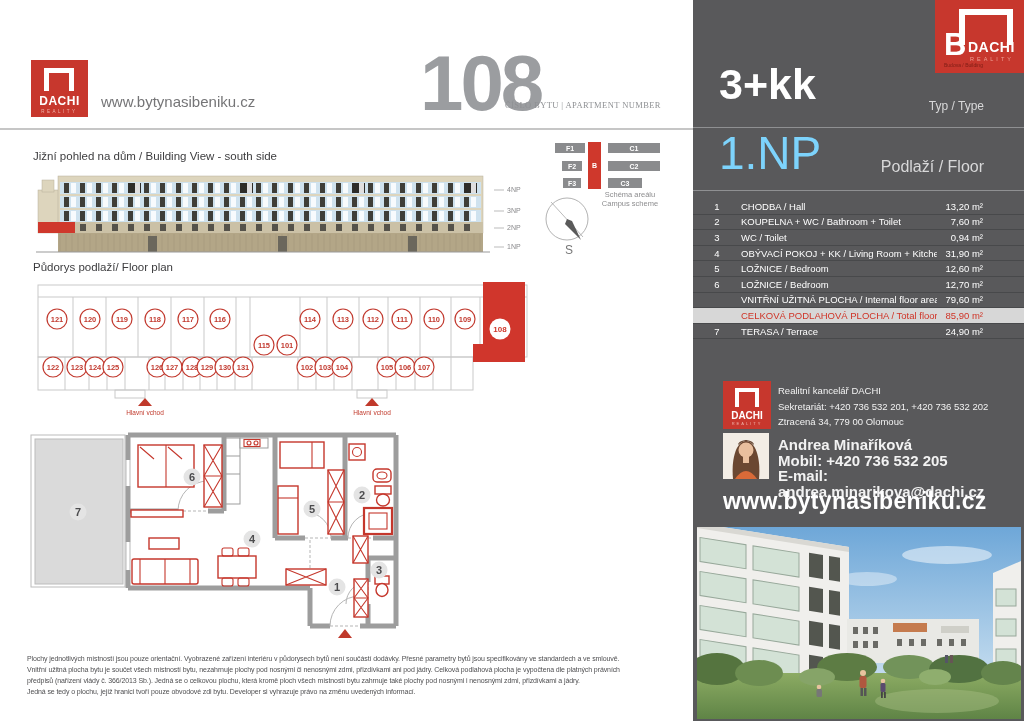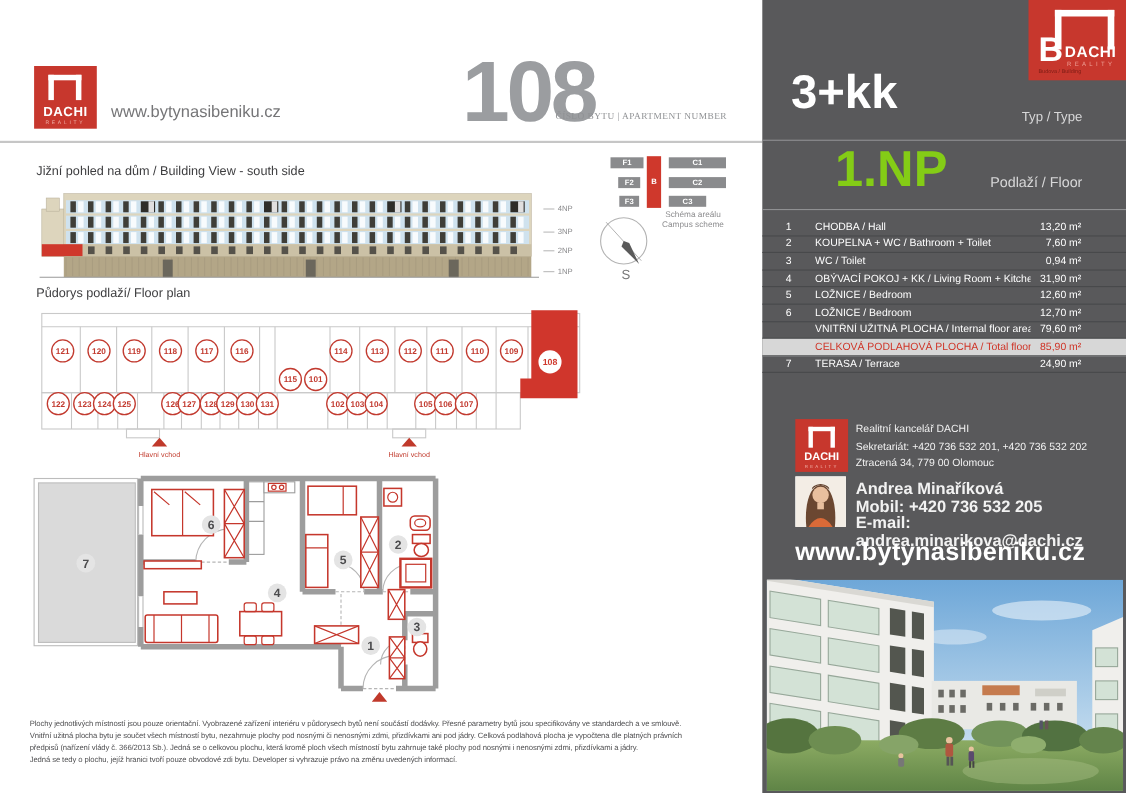--- a/index.html
+++ b/index.html
@@ -49,22 +49,22 @@
   
   .right{position:absolute;left:693px;top:0;width:331px;height:721px;background:#59595b;}
   .corner-badge{position:absolute;right:0;top:0;width:89px;height:73px;background:#c7372d;}
   .corner-badge .arch{position:absolute;right:11px;top:9px;width:42px;height:30px;border:6px solid #fff;border-bottom:none;}
   .corner-badge .bigB{position:absolute;left:9px;bottom:13px;color:#fff;font-size:31px;font-weight:bold;line-height:1;}
   .corner-badge .word{position:absolute;left:33px;bottom:18px;color:#fff;font-size:14px;font-weight:bold;letter-spacing:.5px;}
   .corner-badge .sub{position:absolute;left:35px;bottom:11px;color:#ef9f95;font-size:5.5px;letter-spacing:3px;}
   .corner-badge .bsub{position:absolute;left:9px;bottom:5px;color:#7e1d15;font-size:5px;}
   .type-value{position:absolute;left:26px;top:60px;color:#fff;font-size:43px;font-weight:bold;}
   .type-label{position:absolute;right:40px;top:99px;color:#d8d8d9;font-size:12px;}
-  .floor-value{position:absolute;left:26px;top:126px;color:#84cc16;font-size:46px;font-weight:bold;margin-left:40px;}
-  .floor-label{position:absolute;right:40px;top:158px;color:#d8d8d9;font-size:13px;}
+  .floor-value{position:absolute;left:26px;top:126px;color:#7dd3fc;font-size:46px;font-weight:normal;}
+  .floor-label{position:absolute;right:40px;top:158px;color:#d8d8d9;font-size:16px;}
   .sep{position:absolute;left:0;width:331px;height:1px;background:#8f9092;}
   .rtable{position:absolute;left:0;top:199px;width:331px;}
   .trow{display:flex;align-items:center;height:15.6px;border-bottom:1px solid #48494b;
         color:#fff;font-size:9.5px;padding-right:41px;box-sizing:border-box;}
   .trow .tnum{width:48px;text-align:center;flex:none;}
   .trow .tname{flex:1;white-space:nowrap;overflow:hidden;}
   .trow .tarea{flex:none;text-align:right;min-width:46px;}
   .trow.total{background:#d7d7d7;color:#cf3427;border-bottom:1px solid #48494b;}
   .contact-logo{position:absolute;left:30px;top:381px;width:48px;height:48px;background:#c7372d;}
   .contact-logo .arch{position:absolute;left:12px;top:7px;width:16px;height:15px;border:4px solid #fff;border-bottom:none;}

